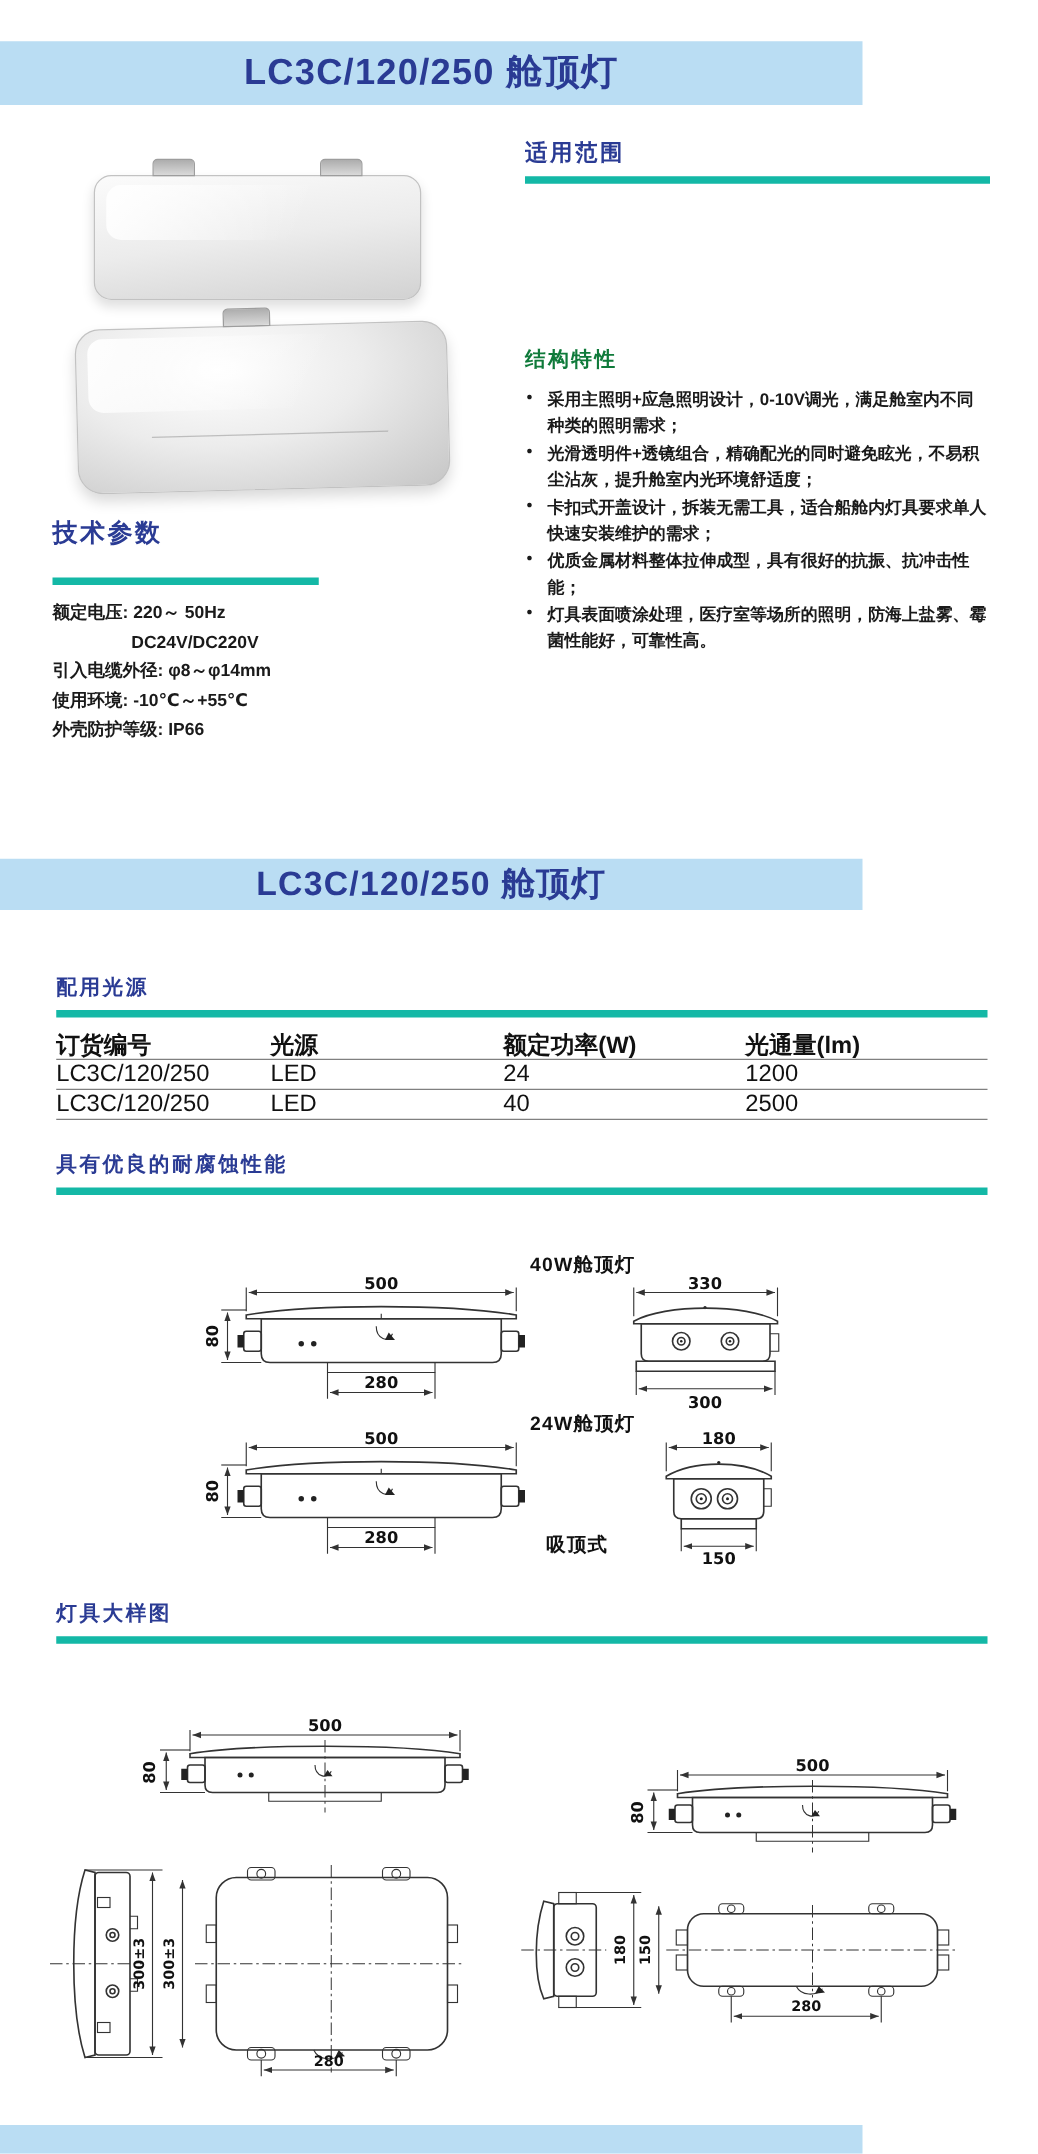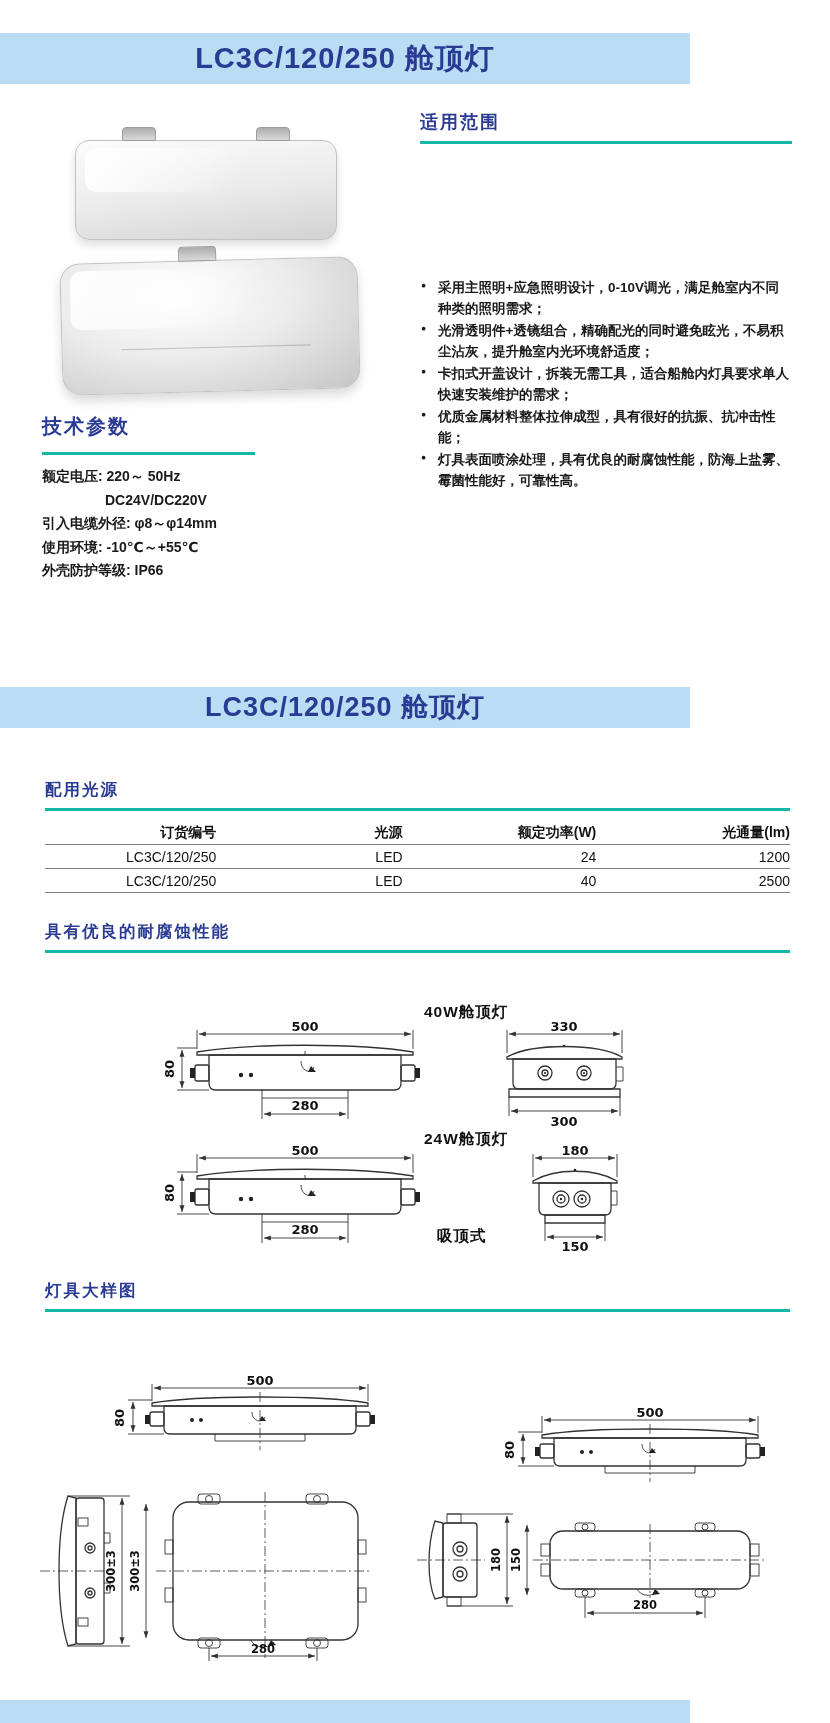--- a/index.html
+++ b/index.html
@@ -30,47 +30,47 @@
          border-radius:4px 4px 0 0; }
   .photo1 .tab-l { left:46px; top:-14px; width:34px; height:14px; }
   .photo1 .tab-r { right:46px; top:-14px; width:34px; height:14px; }
   .photo2 .tab-c { left:118px; top:-15px; width:38px; height:15px; }
   .photo2 .facet { position:absolute; left:18%; bottom:6px; width:64%; height:38px;
          border-top:1px solid rgba(150,150,150,0.55); transform:skewX(-18deg); }
 
   
   .h-navy { color:#2a3b94; font-weight:700; letter-spacing:2px; }
   .h-green { color:#0f7a3a; font-weight:700; letter-spacing:2px; }
-  .rule { border-bottom:3px solid #14b8a6; }
+  .rule { border-bottom:6px solid #14b8a6; }
 
   
   .scope { position:absolute; left:420px; top:110px; width:372px; }
   .scope h3 { font-size:18px; padding-bottom:7px; }
   .features { position:absolute; left:420px; top:277px; width:372px; }
   .features h3 { font-size:16.5px; margin-bottom:10px; }
   ul.blt { list-style:none; margin-top:13px; }
   ul.blt li { position:relative; padding-left:18px; font-size:13.5px; line-height:1.56;
               color:#1a1a1a; font-weight:600; margin-bottom:1px; }
   ul.blt li::before { content:"●"; position:absolute; left:1px; top:2px; font-size:8.5px; }
   .features ul.blt { margin-top:0; }
 
   
   .tech { position:absolute; left:42px; top:413px; width:340px; }
-  .tech h3 { font-size:20px; padding-bottom:12px; display:inline-block; width:213px; }
+  .tech h3 { font-size:20px; padding-bottom:22px; display:inline-block; width:213px; }
   .tech .lines { margin-top:10px; }
   .tech .line { font-size:14px; line-height:23.5px; color:#1a1a1a; font-weight:600; }
   .tech .indent { padding-left:63px; }
 
   
   .source { position:absolute; left:45px; top:779px; width:745px; }
   .source h3 { font-size:16.5px; padding-bottom:7px; }
   .source .rule-full { width:745px; }
   .tbl { margin-top:10px; width:100%; }
   .tr { display:flex; height:24px; align-items:center; border-bottom:1px solid #808080; }
-  .tr div { text-align:right; font-size:14px; color:#111; }
+  .tr div { text-align:left; font-size:19px; color:#111; }
   .tr.hd div { font-weight:700; }
   .c1 { width:23%; } .c2 { width:25%; } .c3 { width:26%; } .c4 { width:26%; }
 
   
   .dims-head { position:absolute; left:45px; top:921px; width:745px; }
   .dims-head h3 { font-size:16.5px; padding-bottom:7px; }
   .detail-head { position:absolute; left:45px; top:1280px; width:745px; }
   .detail-head h3 { font-size:16.5px; padding-bottom:7px; }
 
   .dwg-label { position:absolute; font-size:15.5px; font-weight:600; color:#111; letter-spacing:1px; }
@@ -110,26 +110,27 @@
       <div class="tab tab-c"></div>
       <div class="facet"></div>
     </div>
   </div>
 
   <section class="scope">
     <h3 class="h-navy rule">适用范围</h3>
   </section>
 
   <section class="features">
+    <h3 class="h-green">结构特性</h3>
     <ul class="blt">
       <li>采用主照明+应急照明设计，0-10V调光，满足舱室内不同种类的照明需求；</li>
       <li>光滑透明件+透镜组合，精确配光的同时避免眩光，不易积尘沾灰，提升舱室内光环境舒适度；</li>
       <li>卡扣式开盖设计，拆装无需工具，适合船舱内灯具要求单人快速安装维护的需求；</li>
       <li>优质金属材料整体拉伸成型，具有很好的抗振、抗冲击性能；</li>
-      <li>灯具表面喷涂处理，具有优良的耐腐蚀性能，防海上盐雾、霉菌性能好，可靠性高。</li>
+      <li>灯具表面喷涂处理，医疗室等场所的照明，防海上盐雾、霉菌性能好，可靠性高。</li>
     </ul>
   </section>
 
   <section class="tech">
     <h3 class="h-navy rule">技术参数</h3>
     <div class="lines">
       <div class="line">额定电压: 220～ 50Hz</div>
       <div class="line indent">DC24V/DC220V</div>
       <div class="line">引入电缆外径: φ8～φ14mm</div>
       <div class="line">使用环境: -10℃～+55℃</div>

